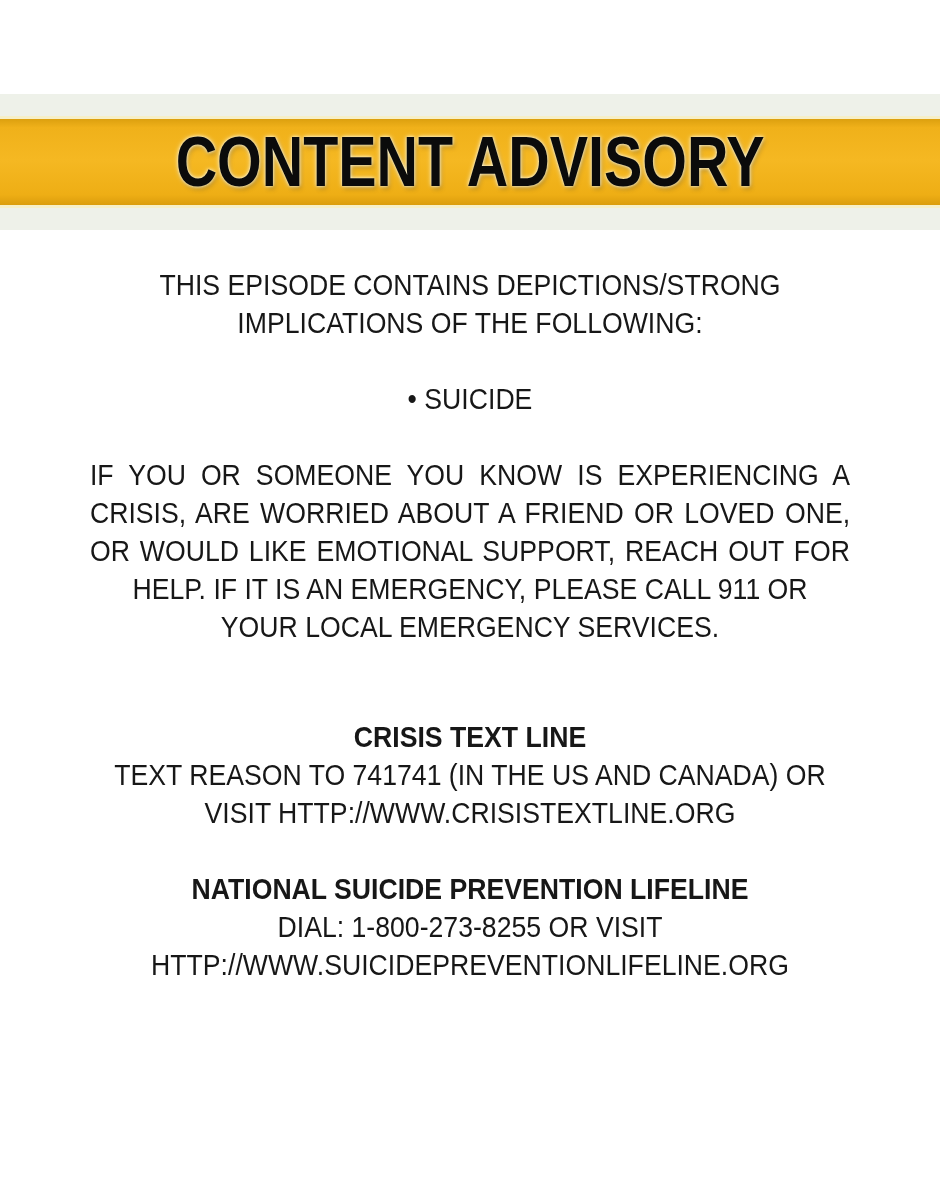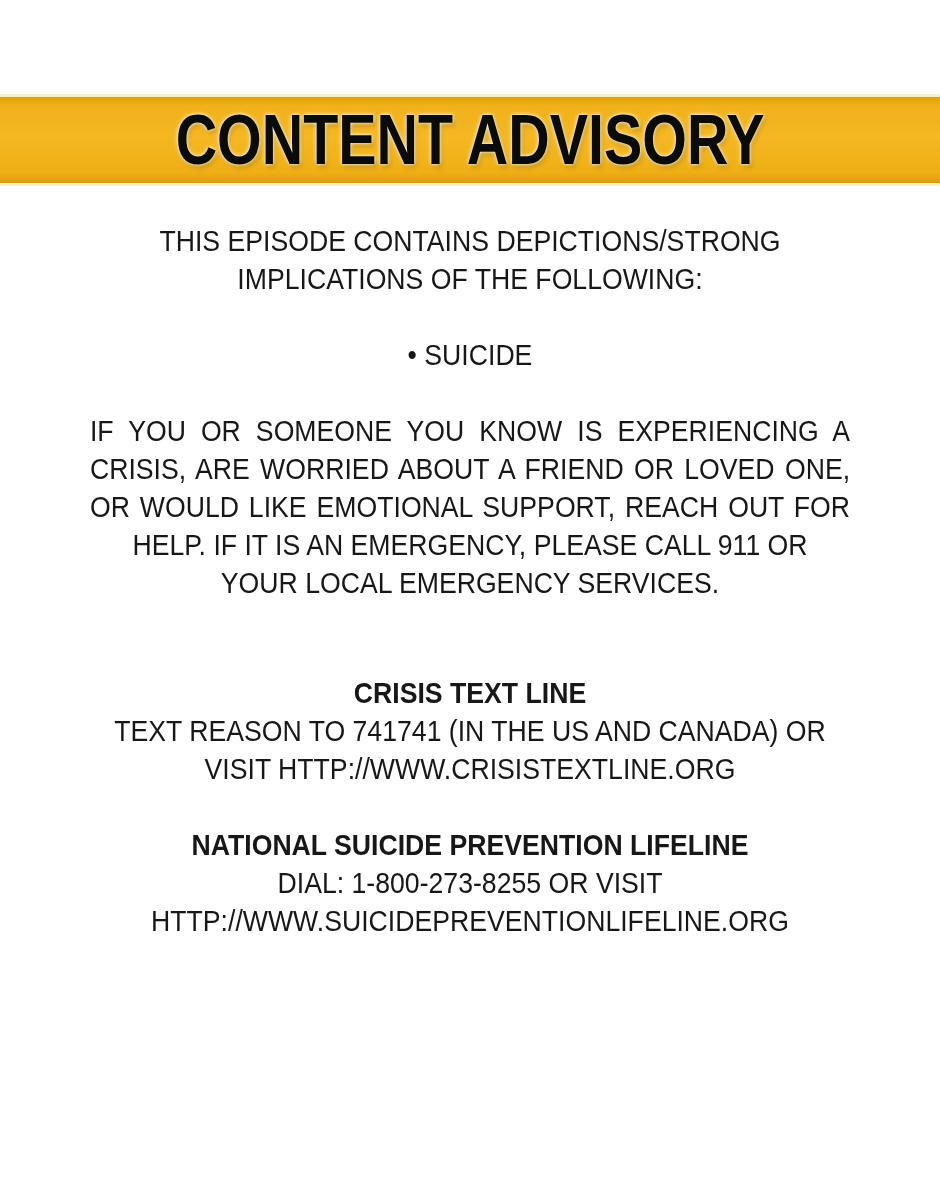--- a/index.html
+++ b/index.html
@@ -11,21 +11,21 @@
     height: 1186px;
     background: #ffffff;
     font-family: "Liberation Sans", sans-serif;
     overflow: hidden;
   }
 
   
   .banner-wrap {
     margin-top: 94px;
     background: #eef1e9;
-    padding: 0 0;
+    padding: 22px 0;
   }
   .banner {
     height: 86px;
     border-top: 3px solid #f6efc8;
     border-bottom: 3px solid #f6efc8;
     background: linear-gradient(to bottom,
       #dca00f 0%,
       #f0b11a 10%,
       #f5b822 48%,
       #eeae15 88%,

